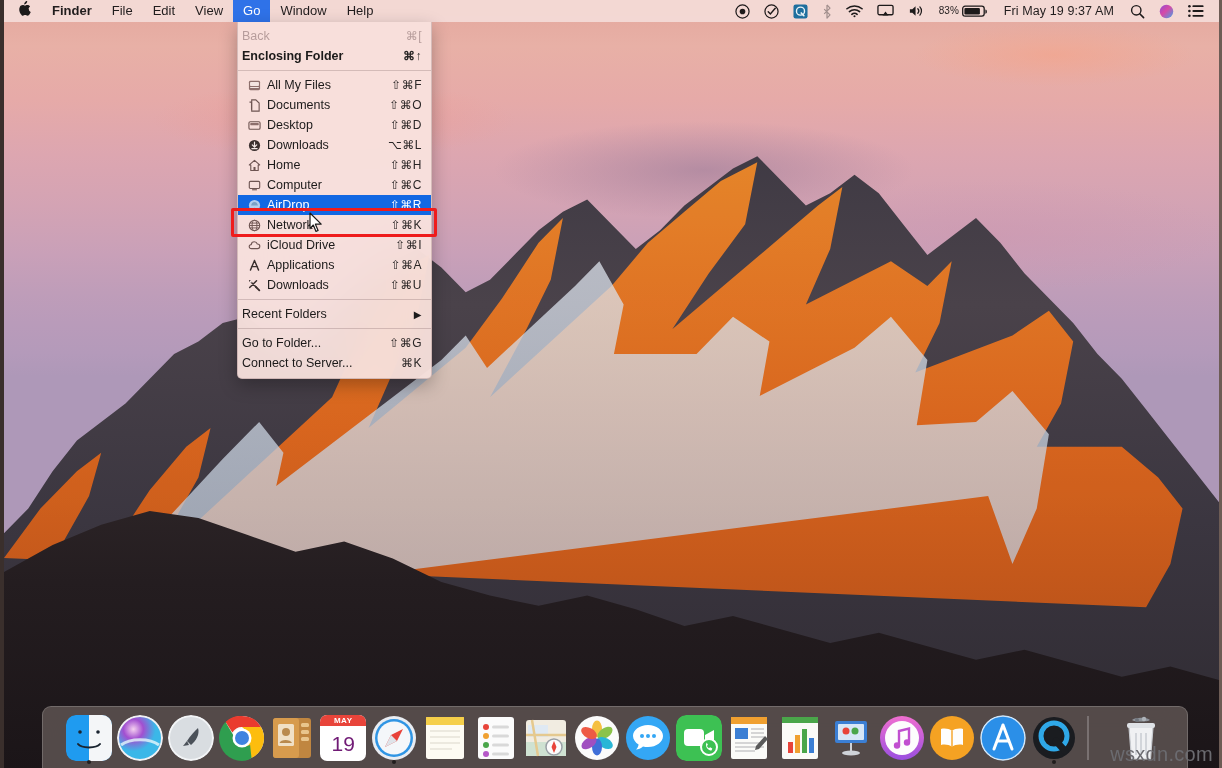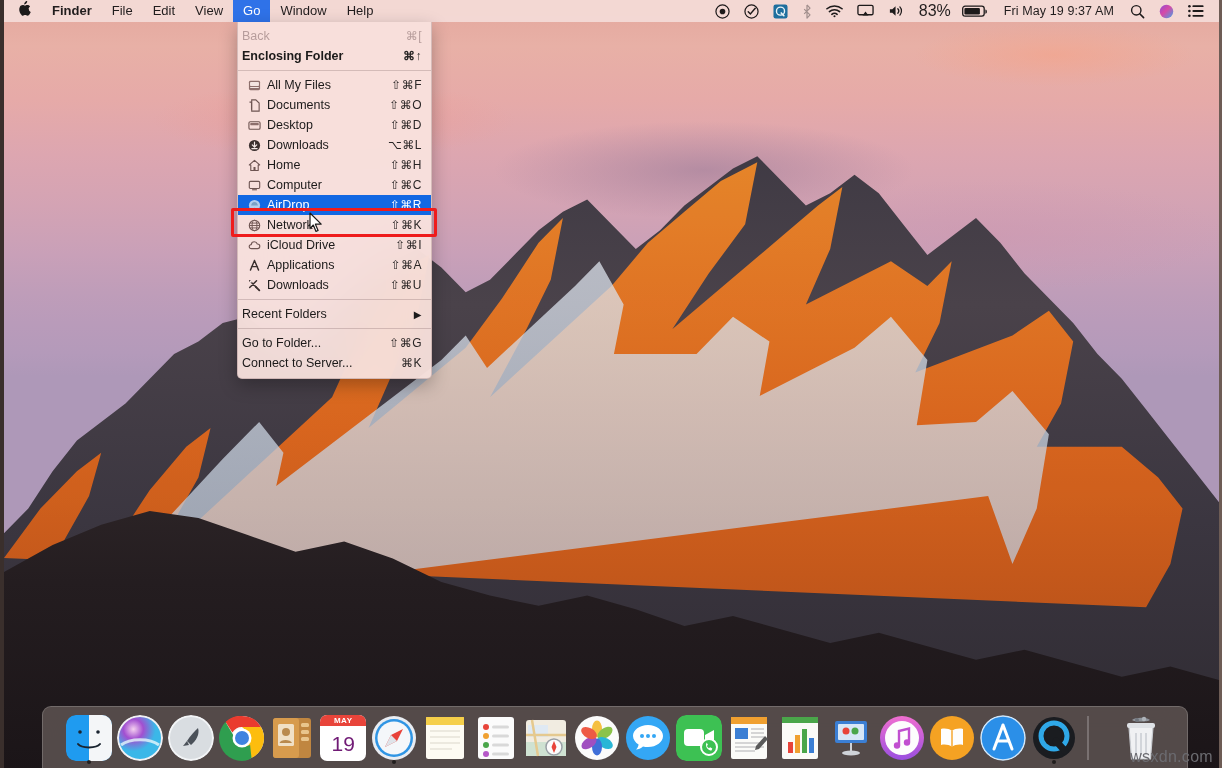--- a/index.html
+++ b/index.html
@@ -148,21 +148,21 @@
   }
   .mb-status {
     padding: 0 7px;
     line-height: 22px;
     display: flex;
     align-items: center;
     cursor: default;
   }
   .mb-status svg { display: block; }
   #mb-clock { font-size: 12.5px; padding: 0 9px; letter-spacing: .1px; }
-  #mb-battery-pct { font-size: 16px; padding-right: 11px; }
+  #mb-battery-pct { font-size: 10px; padding-right: 3px; }
 
   
   #go-menu {
     position: absolute;
     left: 233px; top: 22px;
     width: 195px;
     background: rgba(249, 226, 222, .94);
     backdrop-filter: blur(22px);
     border: 1px solid rgba(150,120,120,.35);
     border-top: none;
@@ -274,21 +274,21 @@
   }
   .dock-sep {
     width: 2px; height: 44px;
     background: rgba(255,255,255,.22);
     margin: 0 8px;
   }
 
   #watermark {
     position: absolute;
     right: 6px; bottom: 2px;
-    font-size: 16px;
+    font-size: 20px;
     color: #6b6b70;
     font-family: "Liberation Sans", sans-serif;
     letter-spacing: .3px;
     z-index: 80;
     pointer-events: none;
   }
 </style>
 </head>
 <body>
 

